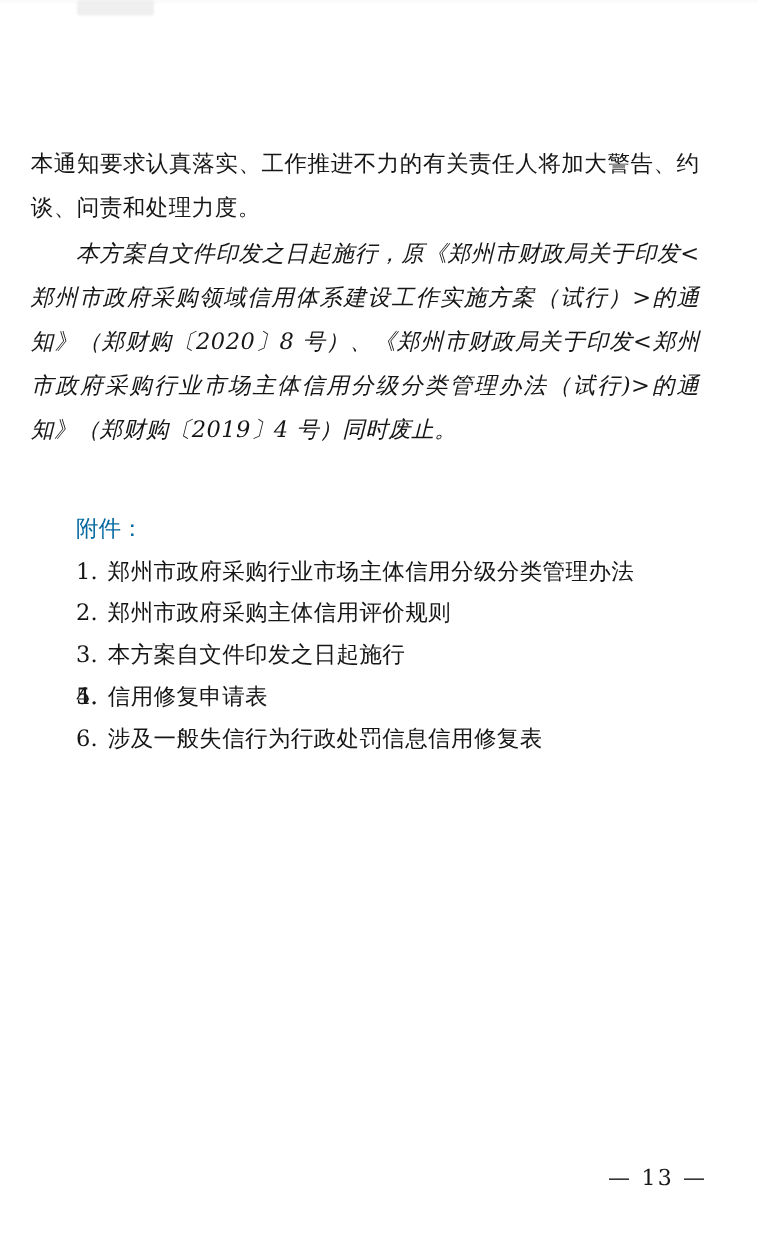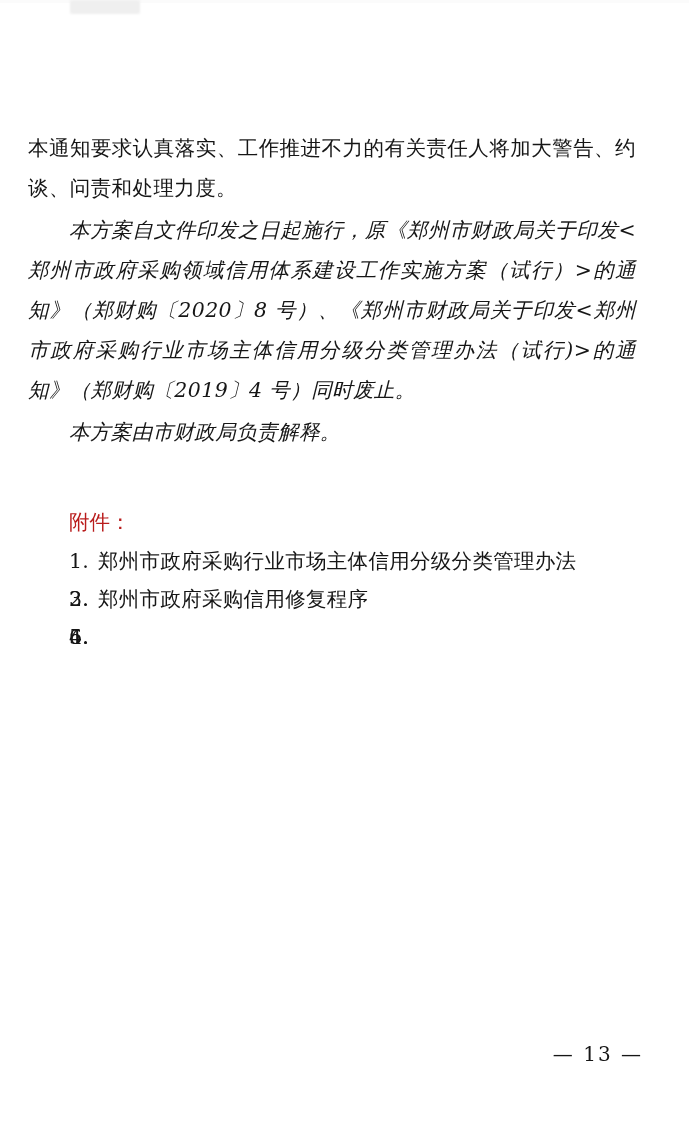--- a/index.html
+++ b/index.html
@@ -66,21 +66,21 @@
     text-indent: 41px;
     font-style: italic;
   }
 
   .attach-label {
     margin: 0;
     padding-top: 48px;
     font-size: 20.5px;
     line-height: 40px;
     text-indent: 41px;
-    color: #b91c1c;
+    color: #0369a1;
   }
 
   ol.attach-list {
     list-style: none;
     margin: 0;
     padding: 0;
   }
   ol.attach-list li {
     font-size: 20.5px;
     line-height: 38px;
@@ -93,65 +93,67 @@
     position: absolute;
     left: 41px;
     width: 30px;
     text-align: left;
   }
 
   .page-number {
     position: absolute;
     left: 0;
     right: 46px;
-    bottom: 66px;
+    bottom: 50px;
     text-align: right;
     font-size: 20px;
     letter-spacing: 2px;
     color: #161616;
   }
 </style>
 </head>
 <body>
 
 <div class="page">
 
   <div class="scan-edge"></div>
   <div class="scan-smudge"></div>
 
   <div class="body-area">
 
     <p class="para">本通知要求认真落实、工作推进不力的有关责任人将加大警告、约谈、问责和处理力度。</p>
 
     <p class="para indent">本方案自文件印发之日起施行，原《郑州市财政局关于印发&lt;郑州市政府采购领域信用体系建设工作实施方案（试行）&gt;的通知》（郑财购〔2020〕8 号）、《郑州市财政局关于印发&lt;郑州市政府采购行业市场主体信用分级分类管理办法（试行)&gt;的通知》（郑财购〔2019〕4 号）同时废止。</p>
 
-    <p class="para indent">本方案由市财政局负责解释。</p>
 
     <p class="attach-label">附件：</p>
 
     <ol class="attach-list">
       <li>
         <span class="num">1.</span>
         <span>郑州市政府采购行业市场主体信用分级分类管理办法</span>
       </li>
       <li>
         <span class="num">2.</span>
+        <span>郑州市政府采购主体信用评价规则</span>
       </li>
       <li>
         <span class="num">3.</span>
-        <span>郑州市政府采购信用修复程序</span>
+        <span>本方案自文件印发之日起施行</span>
       </li>
       <li>
         <span class="num">4.</span>
       </li>
       <li>
         <span class="num">5.</span>
+        <span>信用修复申请表</span>
       </li>
       <li>
         <span class="num">6.</span>
+        <span>涉及一般失信行为行政处罚信息信用修复表</span>
       </li>
     </ol>
 
   </div>
 
   <div class="page-number">— 13 —</div>
 
 </div>
 
 </body></html>

